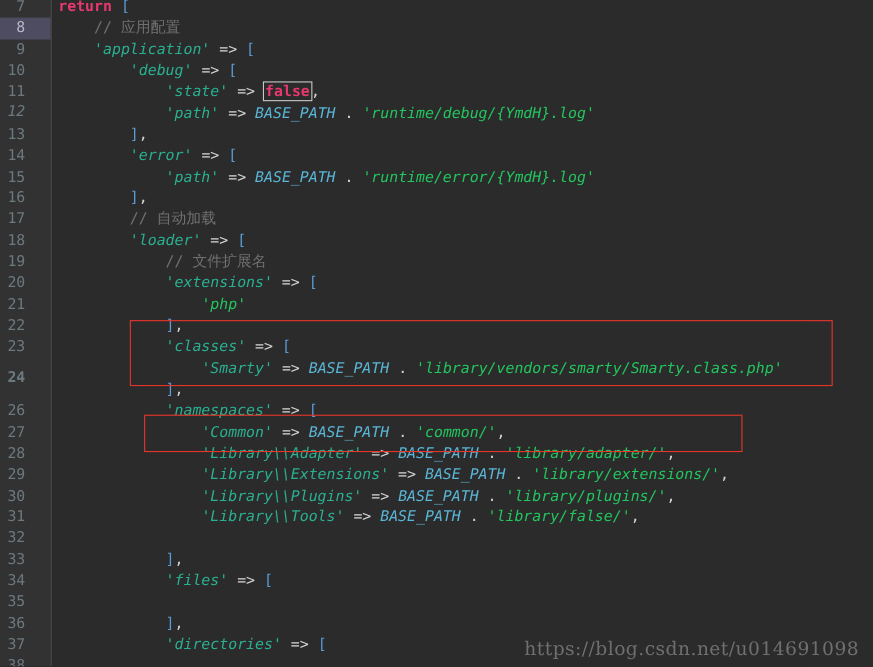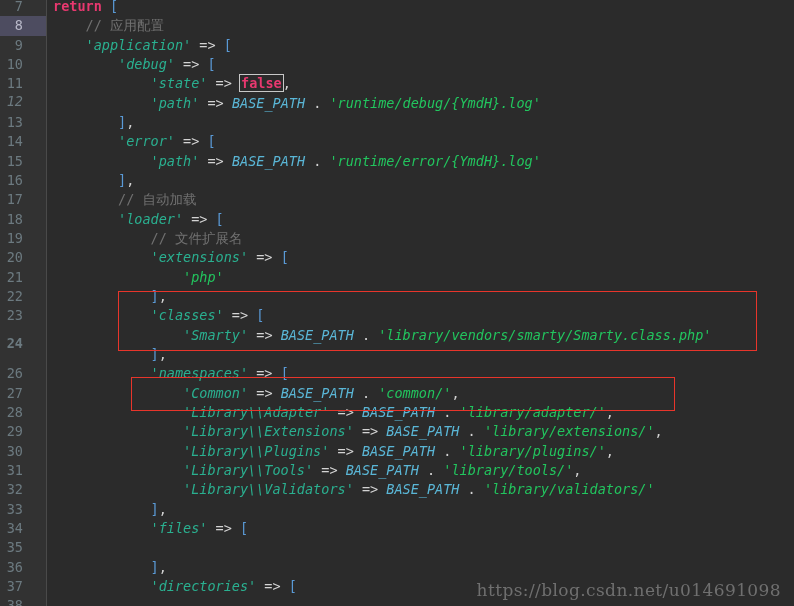--- a/index.html
+++ b/index.html
@@ -162,22 +162,21 @@
       <div class="cl" style="top: 267.62px; left: 135.08px;"><span class="str">'php'</span></div>
       <div class="cl" style="top: 286.95px; left: 102.56px;"><span class="br1">]</span><span class="punc">,</span></div>
       <div class="cl" style="top: 306.28px; left: 102.56px;"><span class="key">'classes'</span> <span class="op">=&gt;</span> <span class="br1">[</span></div>
       <div class="cl" style="top: 325.61px; left: 135.08px;"><span class="key">'Smarty'</span> <span class="op">=&gt;</span> <span class="const">BASE_PATH</span> <span class="punc">.</span> <span class="str">'library/vendors/smarty/Smarty.class.php'</span></div>
       <div class="cl" style="top: 344.94px; left: 102.56px;"><span class="br1">]</span><span class="punc">,</span></div>
       <div class="cl" style="top: 364.27px; left: 102.56px;"><span class="key">'namespaces'</span> <span class="op">=&gt;</span> <span class="br1">[</span></div>
       <div class="cl" style="top: 383.6px; left: 135.08px;"><span class="key">'Common'</span> <span class="op">=&gt;</span> <span class="const">BASE_PATH</span> <span class="punc">.</span> <span class="str">'common/'</span><span class="punc">,</span></div>
       <div class="cl" style="top: 402.93px; left: 135.08px;"><span class="key">'Library\\Adapter'</span> <span class="op">=&gt;</span> <span class="const">BASE_PATH</span> <span class="punc">.</span> <span class="str">'library/adapter/'</span><span class="punc">,</span></div>
       <div class="cl" style="top: 422.26px; left: 135.08px;"><span class="key">'Library\\Extensions'</span> <span class="op">=&gt;</span> <span class="const">BASE_PATH</span> <span class="punc">.</span> <span class="str">'library/extensions/'</span><span class="punc">,</span></div>
       <div class="cl" style="top: 441.59px; left: 135.08px;"><span class="key">'Library\\Plugins'</span> <span class="op">=&gt;</span> <span class="const">BASE_PATH</span> <span class="punc">.</span> <span class="str">'library/plugins/'</span><span class="punc">,</span></div>
-      <div class="cl" style="top: 460.92px; left: 135.08px;"><span class="key">'Library\\Tools'</span> <span class="op">=&gt;</span> <span class="const">BASE_PATH</span> <span class="punc">.</span> <span class="str">'library/tools/'</span><span class="punc">,</span></div>
-      <div class="cl" style="top: 480.25px; left: 135.08px;"><span class="key">'Library\\Validators'</span> <span class="op">=&gt;</span> <span class="const">BASE_PATH</span> <span class="punc">.</span> <span class="str">'library/validators/'</span></div>
+      <div class="cl" style="top: 460.92px; left: 135.08px;"><span class="key">'Library\\Tools'</span> <span class="op">=&gt;</span> <span class="const">BASE_PATH</span> <span class="punc">.</span> <span class="str">'library/false/'</span><span class="punc">,</span></div>
       <div class="cl" style="top: 499.58px; left: 102.56px;"><span class="br1">]</span><span class="punc">,</span></div>
       <div class="cl" style="top: 518.91px; left: 102.56px;"><span class="key">'files'</span> <span class="op">=&gt;</span> <span class="br1">[</span></div>
       <div class="cl" style="top: 538.24px; left: 102.56px;"></div>
       <div class="cl" style="top: 557.57px; left: 102.56px;"><span class="br1">]</span><span class="punc">,</span></div>
       <div class="cl" style="top: 576.9px; left: 102.56px;"><span class="key">'directories'</span> <span class="op">=&gt;</span> <span class="br1">[</span></div>
       <div class="cl" style="top: 596.23px; left: 102.56px;"></div>
     </div>
 
   <div id="anno-layer">
       <div class="annobox" style="left: 118px; top: 291px; width: 639px; height: 60px;"></div>

